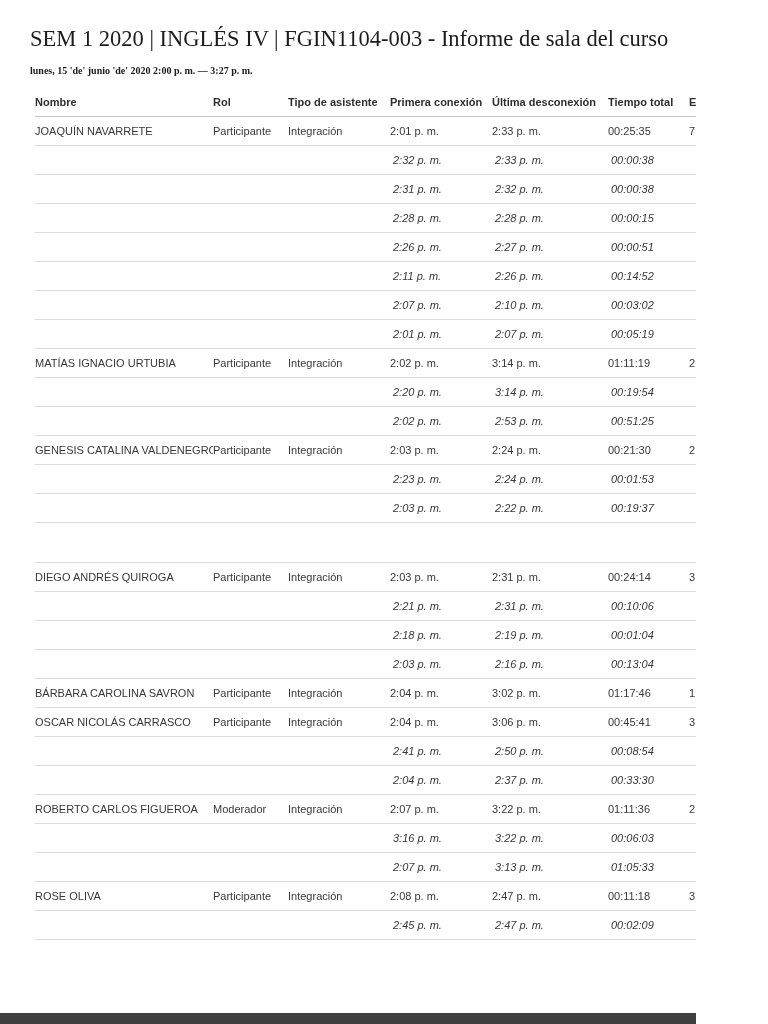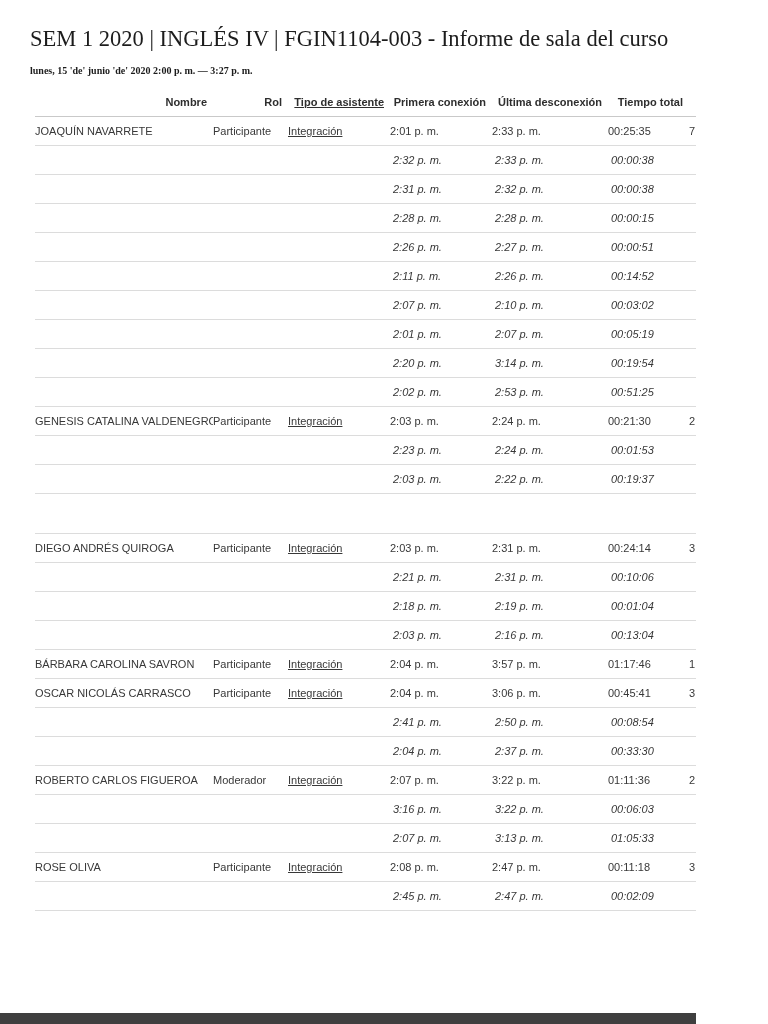--- a/index.html
+++ b/index.html
@@ -34,40 +34,40 @@
   table.attendance {
     border-collapse: collapse;
     table-layout: fixed;
     width: 705px;
     margin: 12px 0 0 35px;
   }
   .attendance th {
     font-size: 11px;
     font-weight: 700;
     color: #2e2e2e;
-    text-align: right;
+    text-align: left;
     padding: 8px 6px 8px 0;
     border-bottom: 1px solid #c9c9c9;
     white-space: nowrap;
     overflow: hidden;
   }
   .attendance td {
     font-size: 11px;
     color: #383838;
     text-align: left;
     height: 29px;
     padding: 0 6px 0 0;
     border-bottom: 1px solid #dcdcdc;
     white-space: nowrap;
     overflow: hidden;
     vertical-align: middle;
   }
   .attendance th:nth-child(1), .attendance td:nth-child(1) { width: 178px; }
   .attendance th:nth-child(2), .attendance td:nth-child(2) { width: 75px;  }
-  .attendance th:nth-child(3), .attendance td:nth-child(3) { width: 102px; text-decoration: underline; }
+  .attendance th:nth-child(3), .attendance td:nth-child(3) { width: 102px; }
   .attendance th:nth-child(4), .attendance td:nth-child(4) { width: 102px; }
   .attendance th:nth-child(5), .attendance td:nth-child(5) { width: 116px; }
   .attendance th:nth-child(6), .attendance td:nth-child(6) { width: 81px;  }
   .attendance th:nth-child(7), .attendance td:nth-child(7) { width: 51px; margin-left: 8px;  }
   tr.row-detail td {
     font-style: italic;
     padding-left: 3px;
   }
   tr.row-empty td {
     height: 40px;
@@ -167,20 +167,29 @@
         </tr>
         <tr class="row-detail">
           <td></td>
           <td></td>
           <td></td>
           <td>2:01 p. m.</td>
           <td>2:07 p. m.</td>
           <td>00:05:19</td>
           <td></td>
         </tr>
+        <tr class="row-main">
+          <td>MATÍAS IGNACIO URTUBIA</td>
+          <td>Participante</td>
+          <td>Integración</td>
+          <td>2:02 p. m.</td>
+          <td>3:14 p. m.</td>
+          <td>01:11:19</td>
+          <td>2</td>
+        </tr>
         <tr class="row-detail">
           <td></td>
           <td></td>
           <td></td>
           <td>2:20 p. m.</td>
           <td>3:14 p. m.</td>
           <td>00:19:54</td>
           <td></td>
         </tr>
         <tr class="row-detail">
@@ -262,21 +271,21 @@
           <td>2:03 p. m.</td>
           <td>2:16 p. m.</td>
           <td>00:13:04</td>
           <td></td>
         </tr>
         <tr class="row-main">
           <td>BÁRBARA CAROLINA SAVRON</td>
           <td>Participante</td>
           <td>Integración</td>
           <td>2:04 p. m.</td>
-          <td>3:57 p. m.</td>
+          <td>3:02 p. m.</td>
           <td>01:17:46</td>
           <td>1</td>
         </tr>
         <tr class="row-main">
           <td>OSCAR NICOLÁS CARRASCO</td>
           <td>Participante</td>
           <td>Integración</td>
           <td>2:04 p. m.</td>
           <td>3:06 p. m.</td>
           <td>00:45:41</td>

